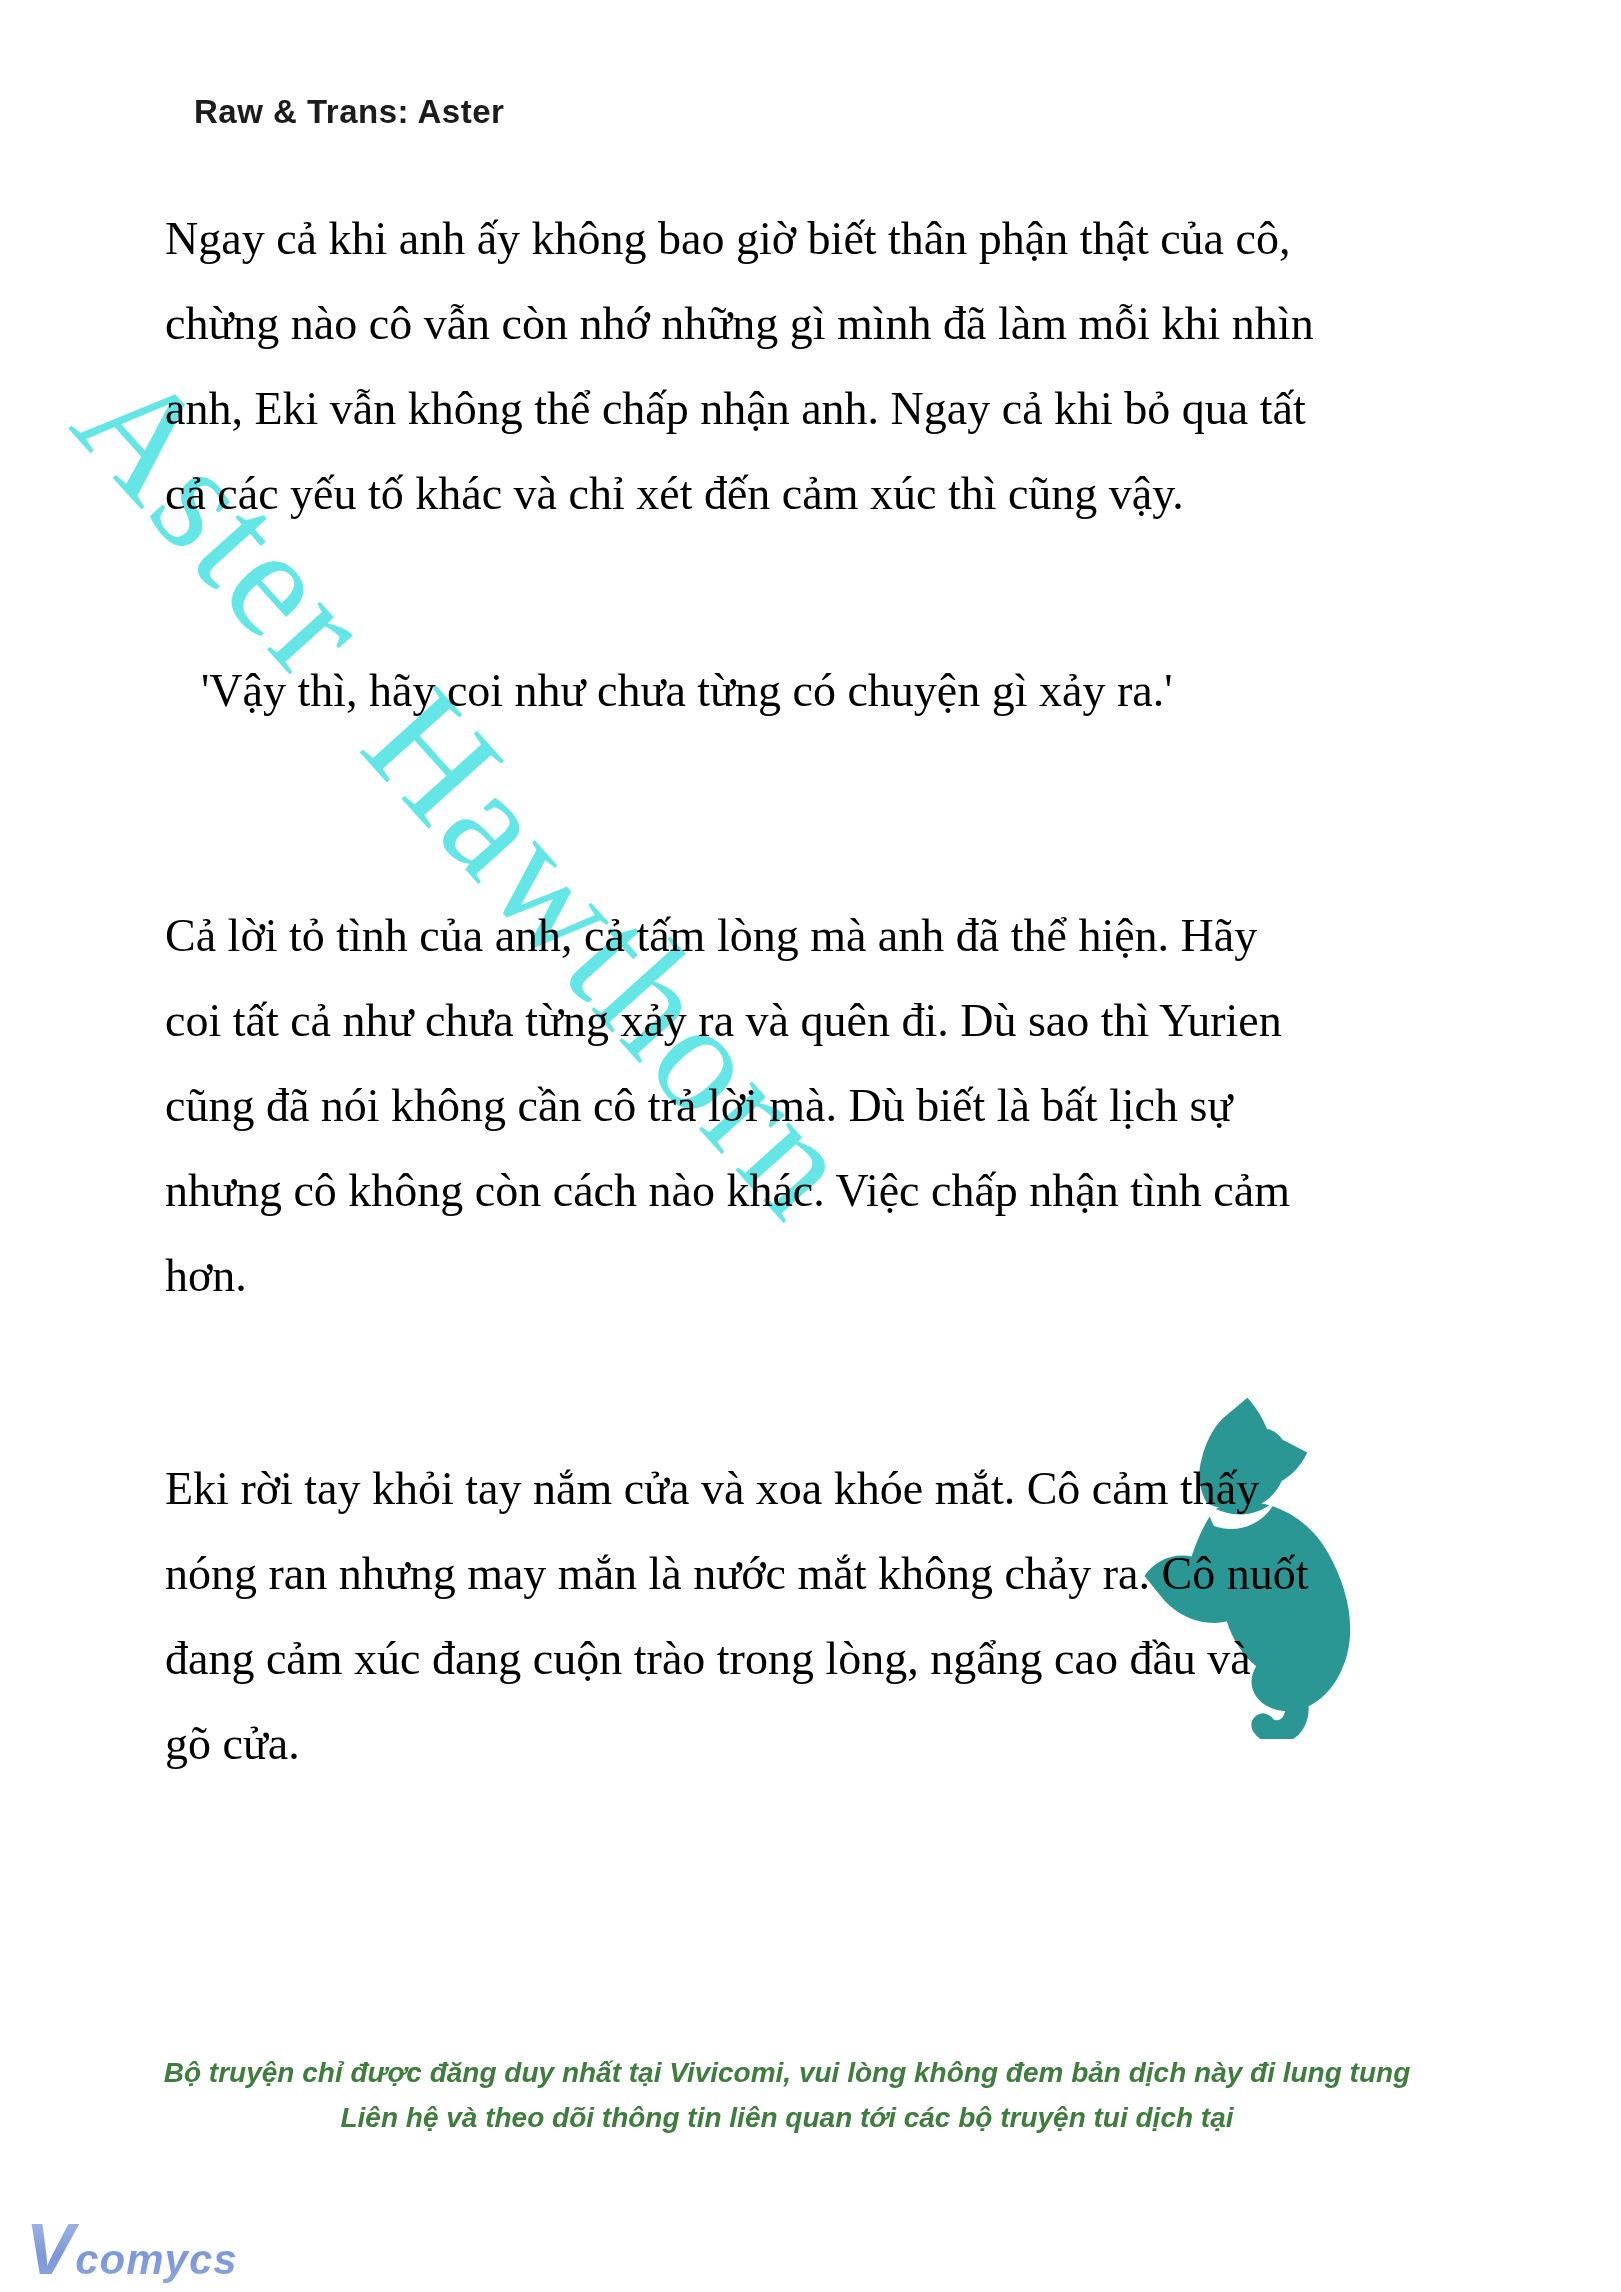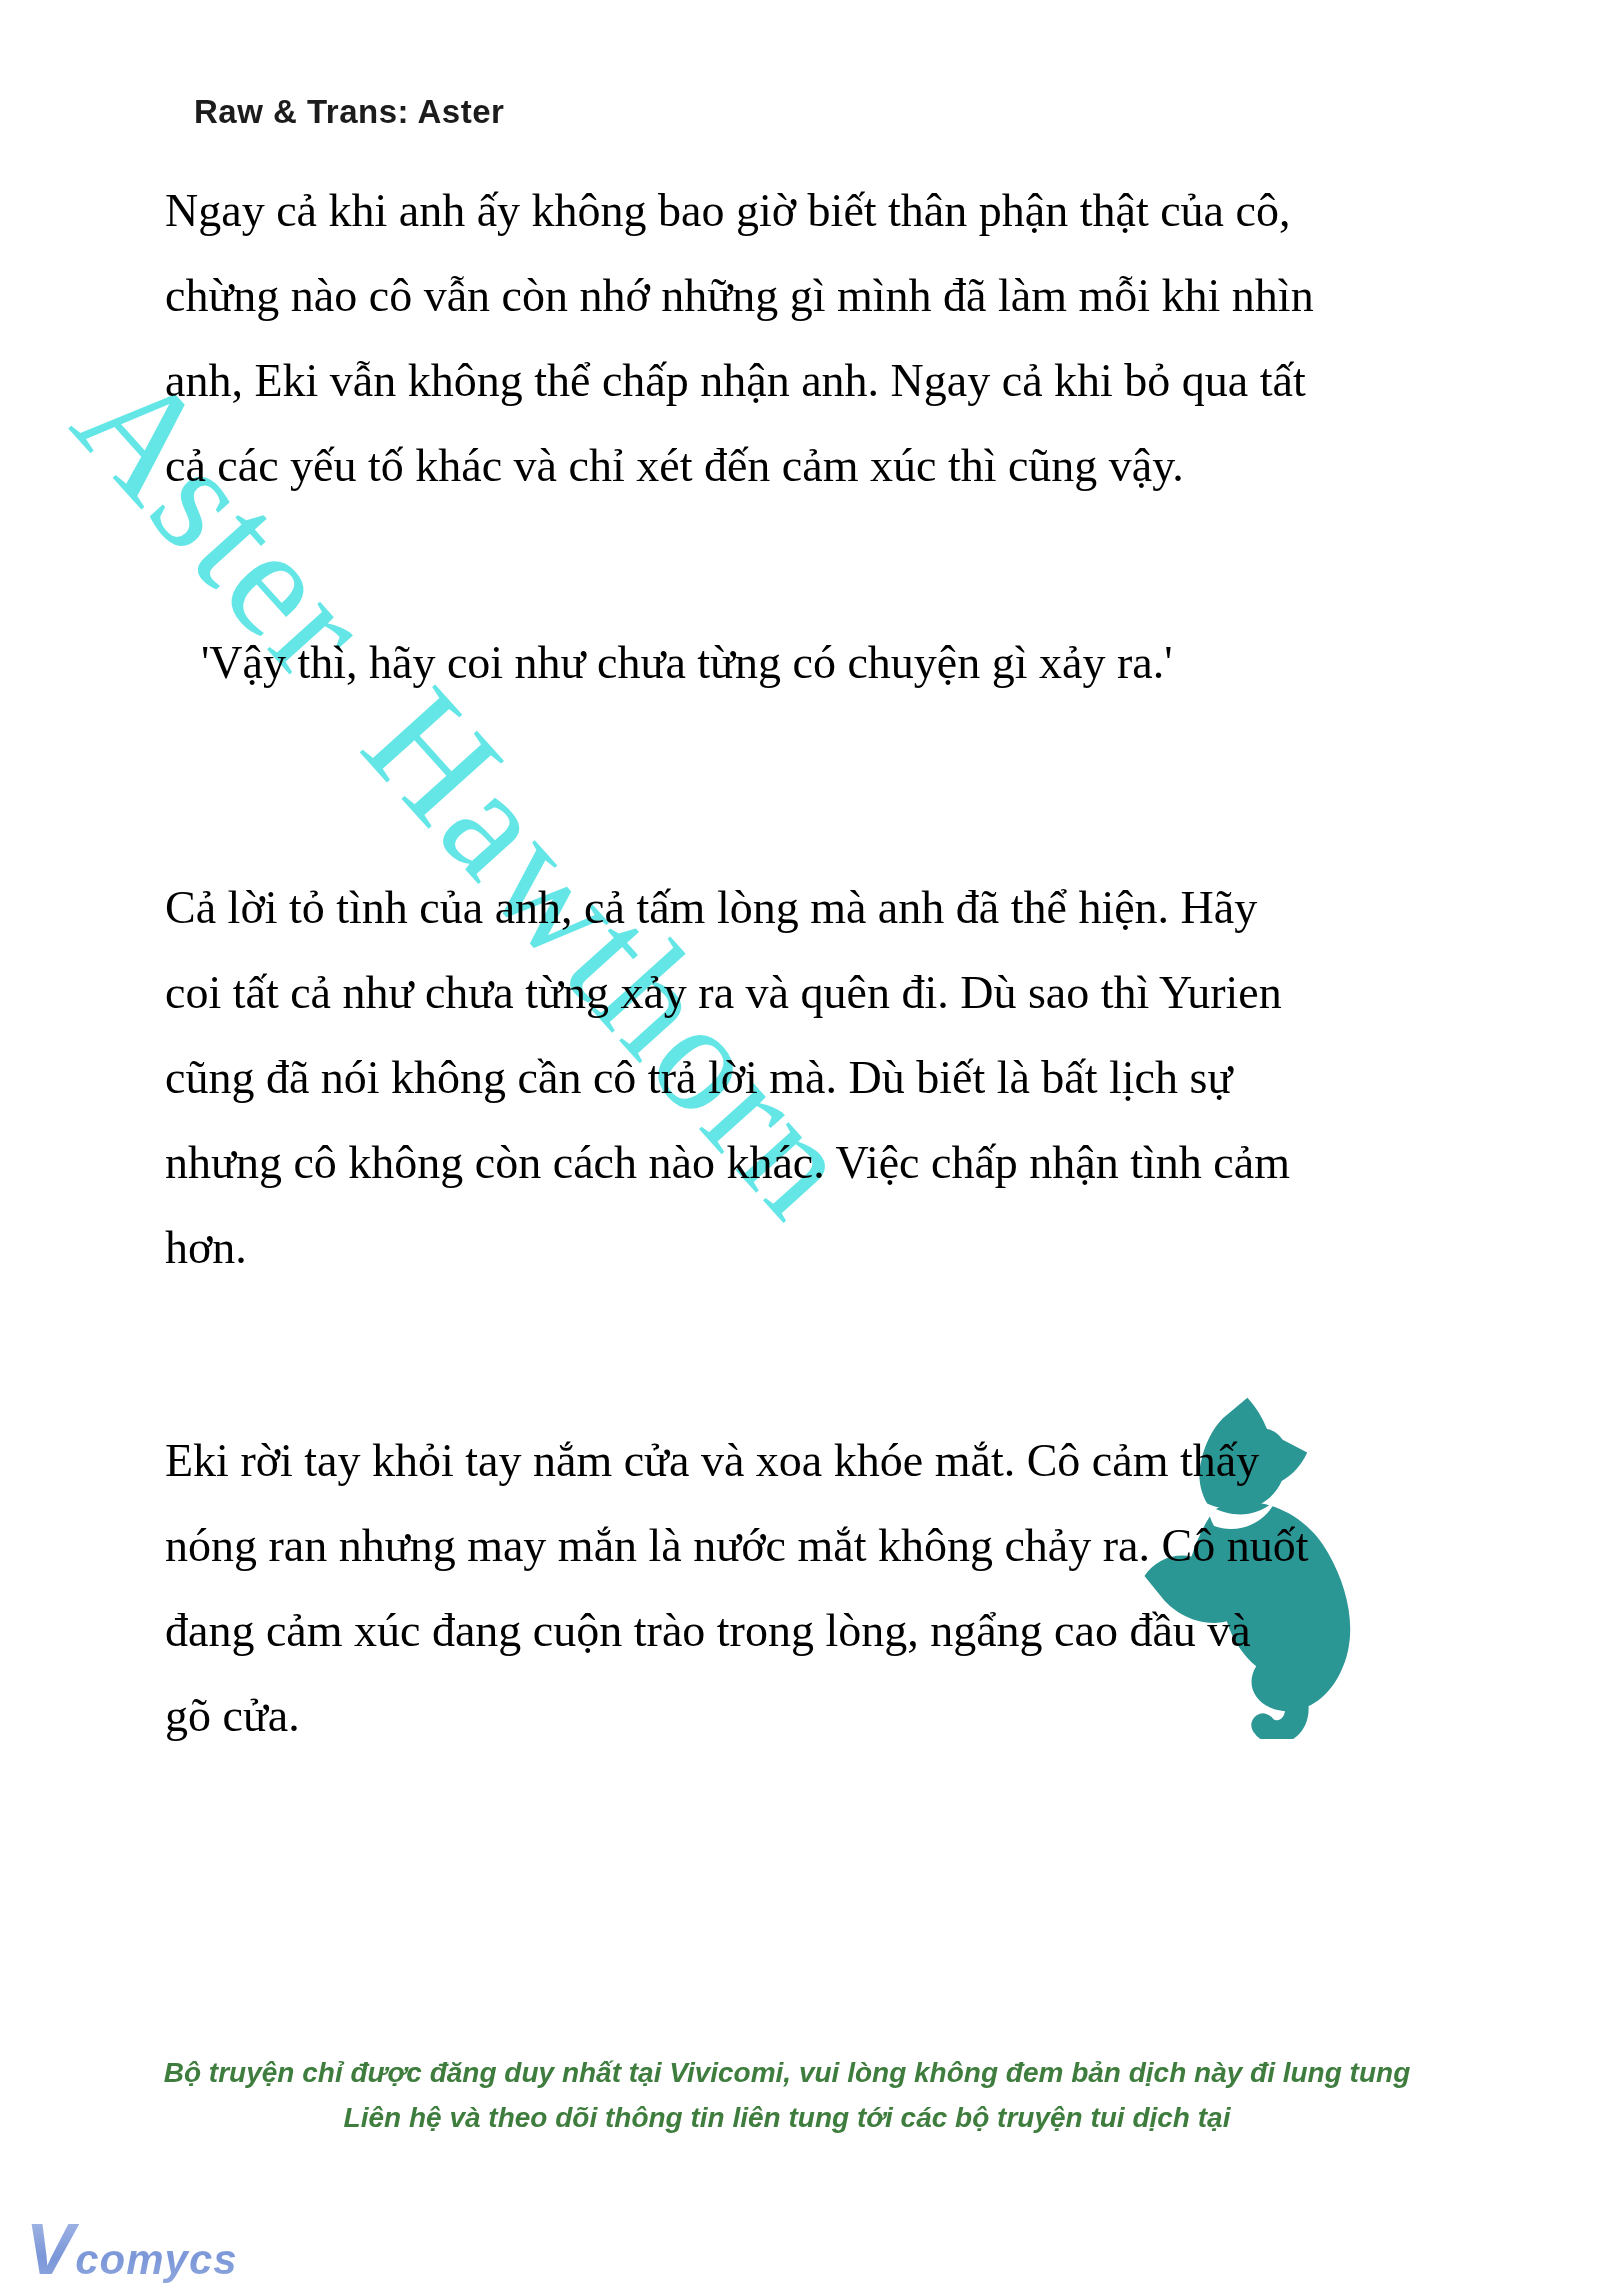--- a/index.html
+++ b/index.html
@@ -40,21 +40,21 @@
 
   .cat-wrap{
     position:absolute;
     left:1117px;top:1374px;
     width:251px;height:365px;
     z-index:2;
   }
 
   .content{
     position:absolute;
-    left:165px;top:168px;
+    left:165px;top:196px;
     width:1191px;
     color:#000000;
     font-size:46px;
     z-index:3;
   }
   .line{
     display:block;
     height:85px;
     line-height:85px;
     white-space:nowrap;
@@ -161,19 +161,19 @@
     <div class="para para-3">
       <span class="line">Eki rời tay khỏi tay nắm cửa và xoa khóe mắt. Cô cảm thấy</span>
       <span class="line">nóng ran nhưng may mắn là nước mắt không chảy ra. Cô nuốt</span>
       <span class="line">đang cảm xúc đang cuộn trào trong lòng, ngẩng cao đầu và</span>
       <span class="line">gõ cửa.</span>
     </div>
   </div>
 
   <div class="footer">
     <span class="footer-line">Bộ truyện chỉ được đăng duy nhất tại Vivicomi, vui lòng không đem bản dịch này đi lung tung</span>
-    <span class="footer-line">Liên hệ và theo dõi thông tin liên tung tới các bộ truyện tui dịch tại</span>
+    <span class="footer-line">Liên hệ và theo dõi thông tin liên quan tới các bộ truyện tui dịch tại</span>
   </div>
 
   <div class="logo">Vcomycs</div>
 
 </div>
 
 
 </body></html>

